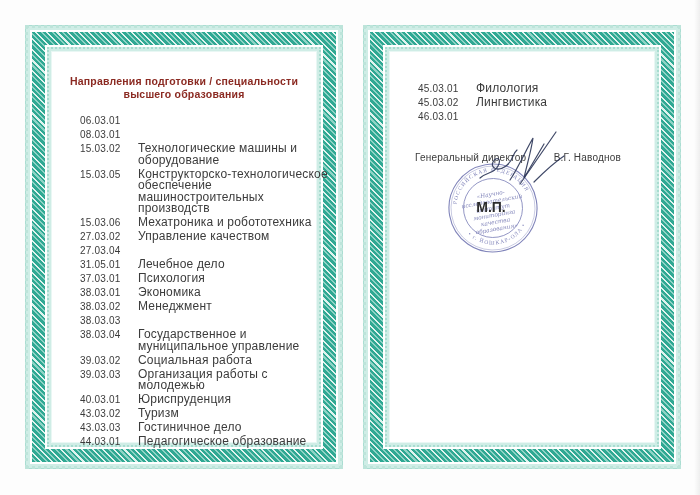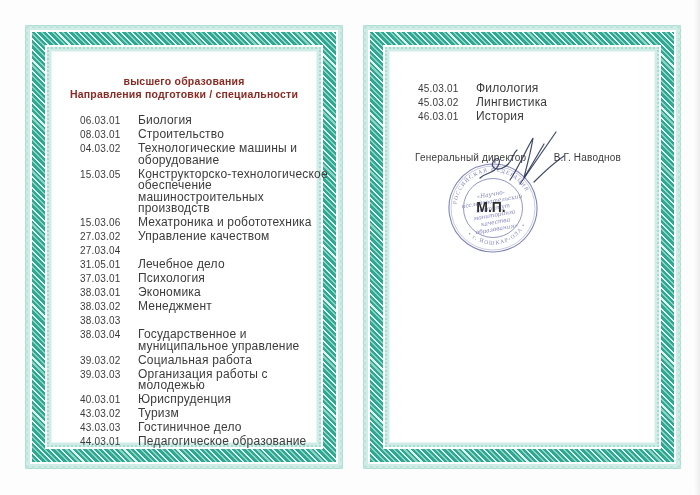--- a/index.html
+++ b/index.html
@@ -79,38 +79,36 @@
   .signature-wrap path{stroke:#2a3456;stroke-width:1.2;fill:none;stroke-linecap:round;opacity:0.9;}
 </style>
 </head>
 <body>
 
 <div class="canvas">
 
   <div class="page left">
     <div class="content">
       <div class="doc-title">
+        <div>Направления подготовки / специальности</div>
         <div>высшего образования</div>
-        <div>Направления подготовки / специальности</div>
       </div>
       <div class="spec-list">
 
           <div class="spec-row">
             <div class="spec-code">06.03.01</div>
-            <div class="spec-name">Биология</div>
           </div>
 
 
           <div class="spec-row">
             <div class="spec-code">08.03.01</div>
-            <div class="spec-name">Строительство</div>
-          </div>
-
-          <div class="spec-row">
-            <div class="spec-code">04.03.02</div>
+          </div>
+
+          <div class="spec-row">
+            <div class="spec-code">15.03.02</div>
             <div class="spec-name">Технологические машины и оборудование</div>
           </div>
 
           <div class="spec-row">
             <div class="spec-code">15.03.05</div>
             <div class="spec-name">Конструкторско-технологическое обеспечение машиностроительных производств</div>
           </div>
 
           <div class="spec-row">
             <div class="spec-code">15.03.06</div>
@@ -198,21 +196,20 @@
             <div class="spec-name">Филология</div>
           </div>
 
           <div class="spec-row">
             <div class="spec-code">45.03.02</div>
             <div class="spec-name">Лингвистика</div>
           </div>
 
           <div class="spec-row">
             <div class="spec-code">46.03.01</div>
-            <div class="spec-name">История</div>
           </div>
         </div>
 
       <div class="sig-row">
         <span>Генеральный директор</span>
         <span>В.Г. Наводнов</span>
       </div>
 
       <div class="seal-mark">М.П.</div>
 

